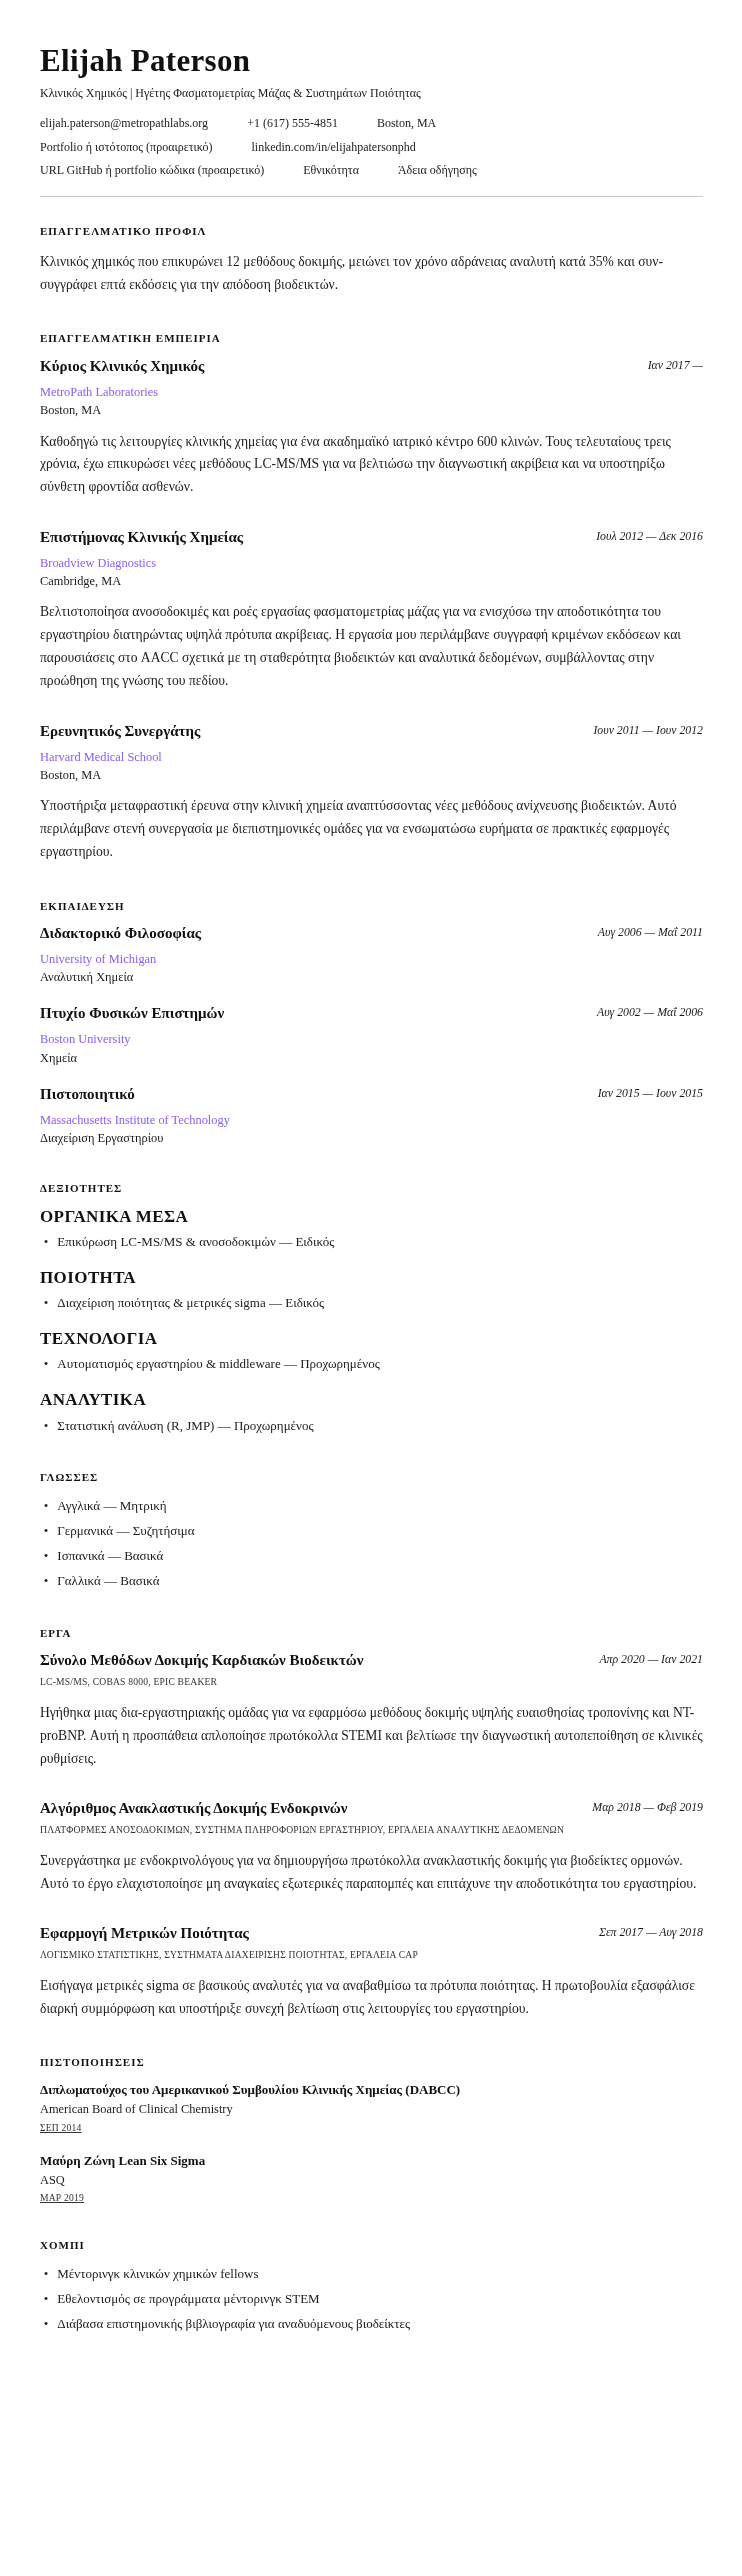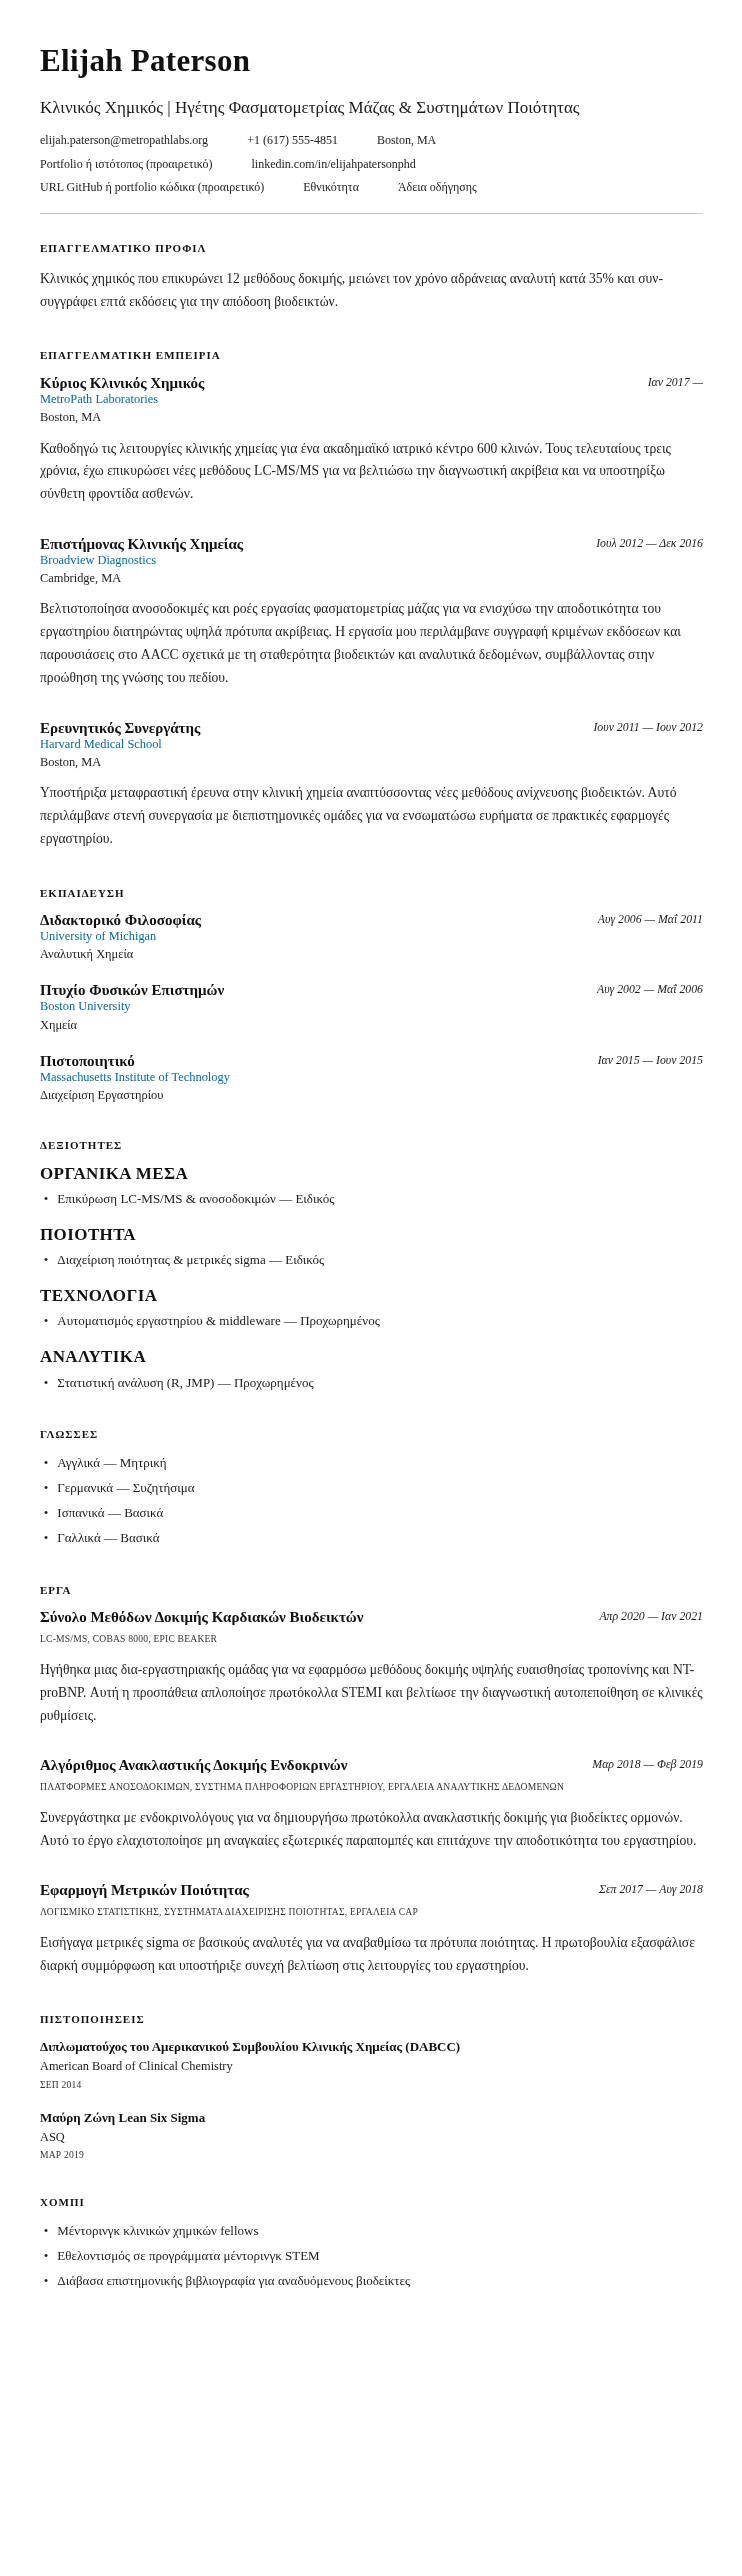--- a/index.html
+++ b/index.html
@@ -13,24 +13,24 @@
     min-height: 2576px;
     padding: 43px 40px 56px 40px;
     background: #ffffff;
   }
 
   
   .name {
     font-size: 31px;
     font-weight: 700;
     letter-spacing: 0.3px;
-    margin-bottom: 19px;
+    margin-bottom: 7px;
   }
   .tagline {
-    font-size: 17px;
+    font-size: 12px;
     color: #1b1b1b;
     margin-bottom: 15px;
   }
   .contact-row {
     display: flex;
     gap: 39px;
     font-size: 12px;
     color: #222222;
     margin-bottom: 8.7px;
   }
@@ -68,21 +68,21 @@
   .entry-title {
     font-size: 15px;
     font-weight: 700;
   }
   .entry-date {
     font-size: 11.8px;
     color: #1b1b1b;
     white-space: nowrap;
     font-style: italic;
   }
-  .entry-sub { font-size: 12.4px; margin-top: 0; color: #0369a1; }
+  .entry-sub { font-size: 12.4px; margin-top: 10px; color: #8b5cf6; }
   .entry-loc { font-size: 12.4px; margin-top: 3.1px; color: #1b1b1b; }
   .entry-desc { margin-top: 12.4px; }
 
   
   .edu-entry { margin-bottom: 20px; }
   .edu-entry:last-child { margin-bottom: 0; }
 
   
   .skill-group { margin-bottom: 16px; }
   .skill-group:last-child { margin-bottom: 0; }
@@ -125,20 +125,21 @@
   .cert-entry { margin-bottom: 20px; }
   .cert-entry:last-child { margin-bottom: 0; }
   .cert-name { font-size: 13px; font-weight: 700; }
   .cert-issuer { font-size: 12.4px; margin-top: 4.3px; color: #1b1b1b; }
   .cert-date {
     font-size: 9.6px;
     letter-spacing: 0.2px;
     text-transform: uppercase;
     color: #333333;
     margin-top: 4.3px;
+    text-decoration: underline;
   }
 </style>
 </head>
 <body>
 
 <div class="page">
 
   <header>
     <h1 class="name">Elijah Paterson</h1>
     <div class="tagline">Κλινικός Χημικός | Ηγέτης Φασματομετρίας Μάζας &amp; Συστημάτων Ποιότητας</div>

